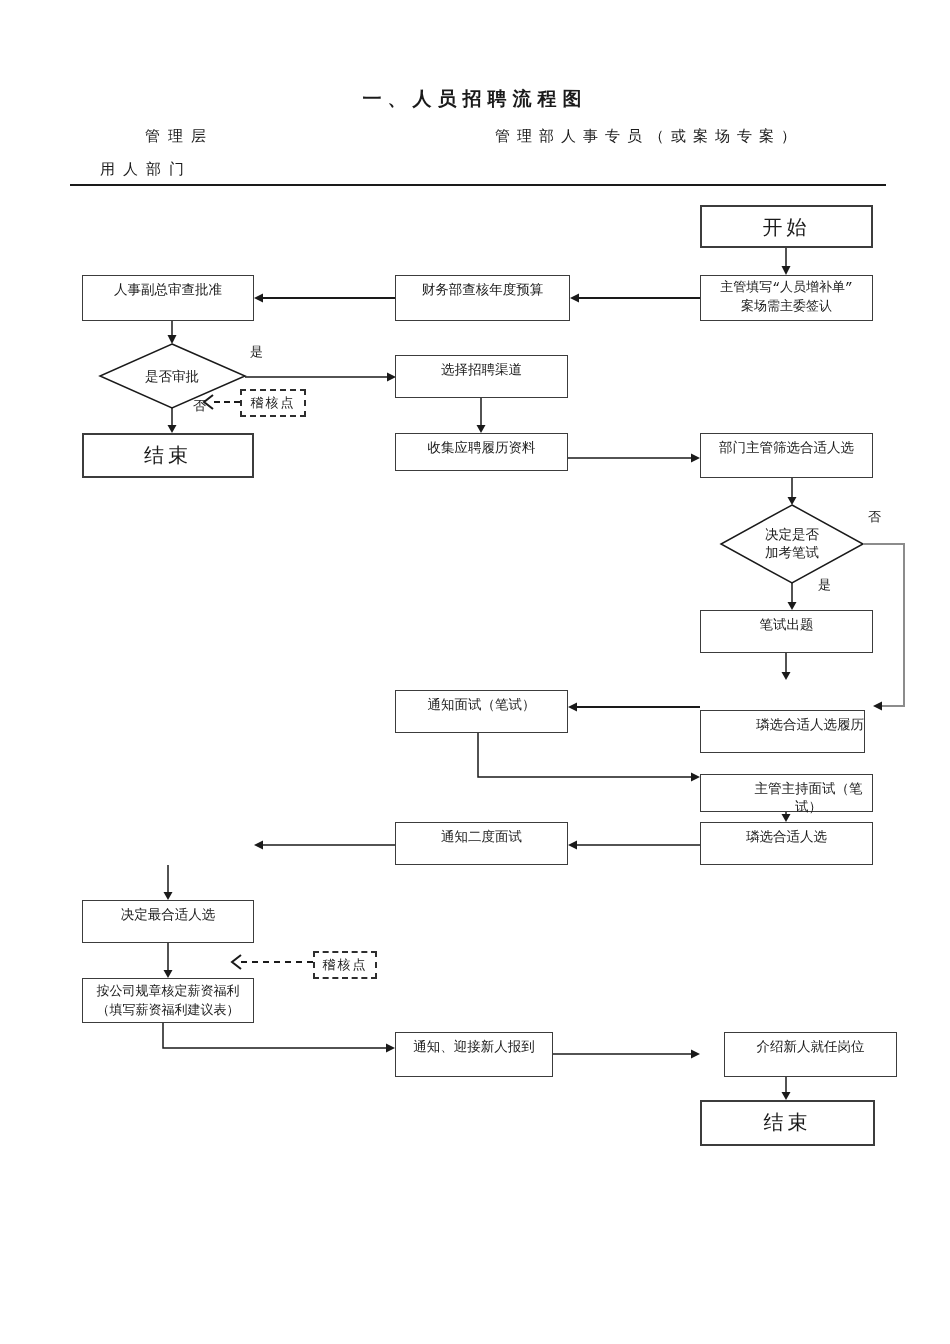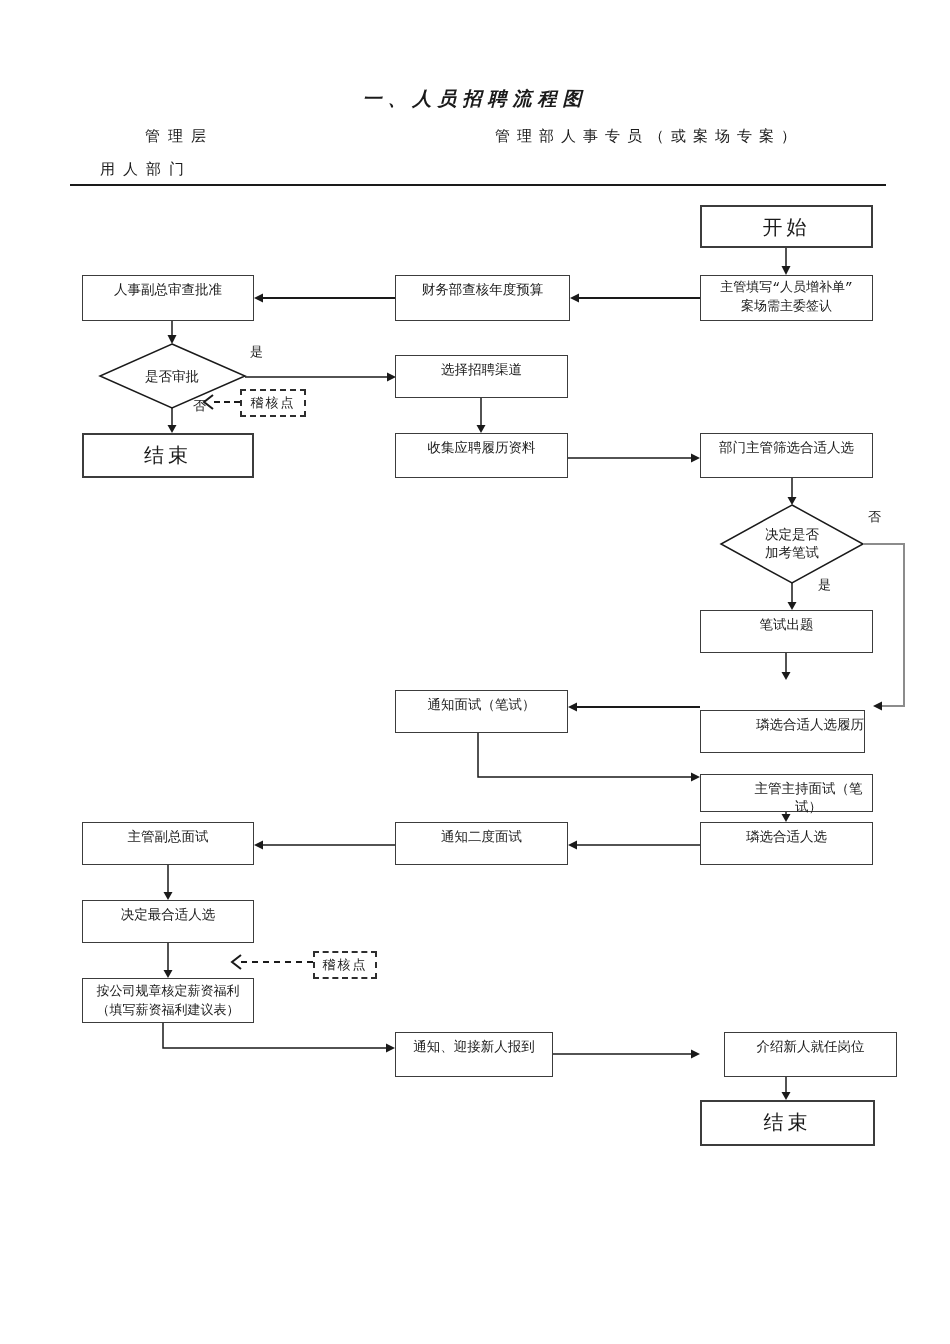--- a/index.html
+++ b/index.html
@@ -8,21 +8,21 @@
     width:950px;height:1344px;
     background:#ffffff;
     font-family:"Liberation Serif","DejaVu Serif",serif;
     color:#1a1a1a;
     overflow:hidden;
   }
   #connectors{position:absolute;left:0;top:0;z-index:1;}
   .txt{position:absolute;z-index:2;white-space:nowrap;}
   .title{
     left:0;top:86px;width:950px;text-align:center;
-    font-size:19px;letter-spacing:6px;font-weight:bold;font-style:italic;
+    font-size:19px;letter-spacing:6px;font-weight:bold;
   }
   .lane{font-size:15px;letter-spacing:8px;}
   .rule{position:absolute;left:70px;top:184px;width:816px;height:2px;background:#1a1a1a;z-index:2;}
   .node{
     position:absolute;z-index:2;
     background:#ffffff;border:1px solid #3c3c3c;
     box-sizing:border-box;
     display:flex;flex-direction:column;align-items:center;justify-content:flex-start;
     padding-top:5px;
     font-size:13.5px;line-height:1.3;text-align:center;
@@ -152,21 +152,21 @@
   <div class="diamond-text" style="left:122px;top:368px;width:100px;">是否审批</div>
 
   <div class="node terminal" style="left:82px;top:433px;width:172px;height:45px;">
     <span>结束</span>
   </div>
 
   <div class="node" style="left:395px;top:355px;width:173px;height:43px;">
     <span>选择招聘渠道</span>
   </div>
 
-  <div class="node" style="left:395px;top:433px;width:173px;height:45px;">
+  <div class="node" style="left:395px;top:433px;width:173px;height:38px;">
     <span>收集应聘履历资料</span>
   </div>
 
   <div class="node" style="left:700px;top:433px;width:173px;height:45px;">
     <span>部门主管筛选合适人选</span>
   </div>
 
   <div class="diamond-text" style="left:742px;top:526px;width:100px;">
     <div>决定是否</div>
     <div>加考笔试</div>
@@ -189,23 +189,20 @@
   </div>
 
   <div class="node" style="left:700px;top:822px;width:173px;height:43px;">
     <span>璘选合适人选</span>
   </div>
 
   <div class="node" style="left:395px;top:822px;width:173px;height:43px;">
     <span>通知二度面试</span>
   </div>
 
-  <div class="node" style="left:82px;top:822px;width:172px;height:43px;">
-    <span>主管副总面试</span>
-  </div>
 
   <div class="node" style="left:82px;top:900px;width:172px;height:43px;">
     <span>决定最合适人选</span>
   </div>
 
   <div class="node twoline" style="left:82px;top:978px;width:172px;height:45px;">
     <span>按公司规章核定薪资福利</span>
     <span>（填写薪资福利建议表）</span>
   </div>
 

